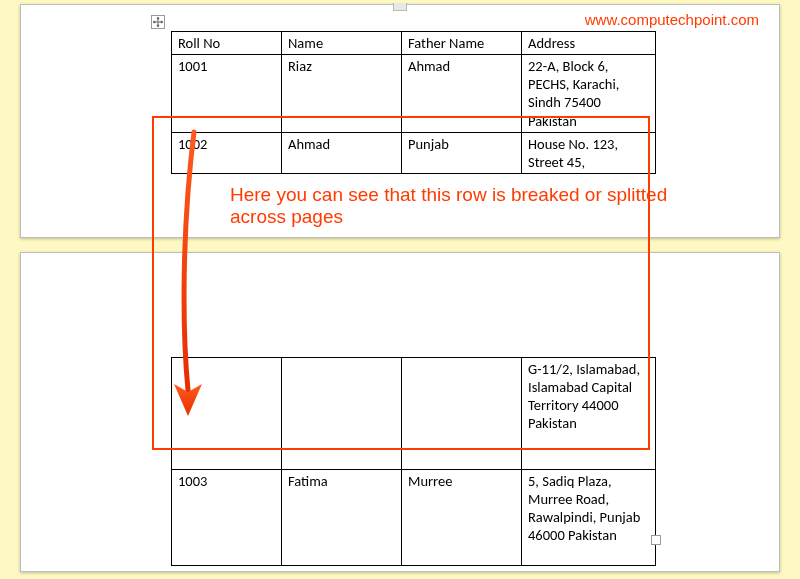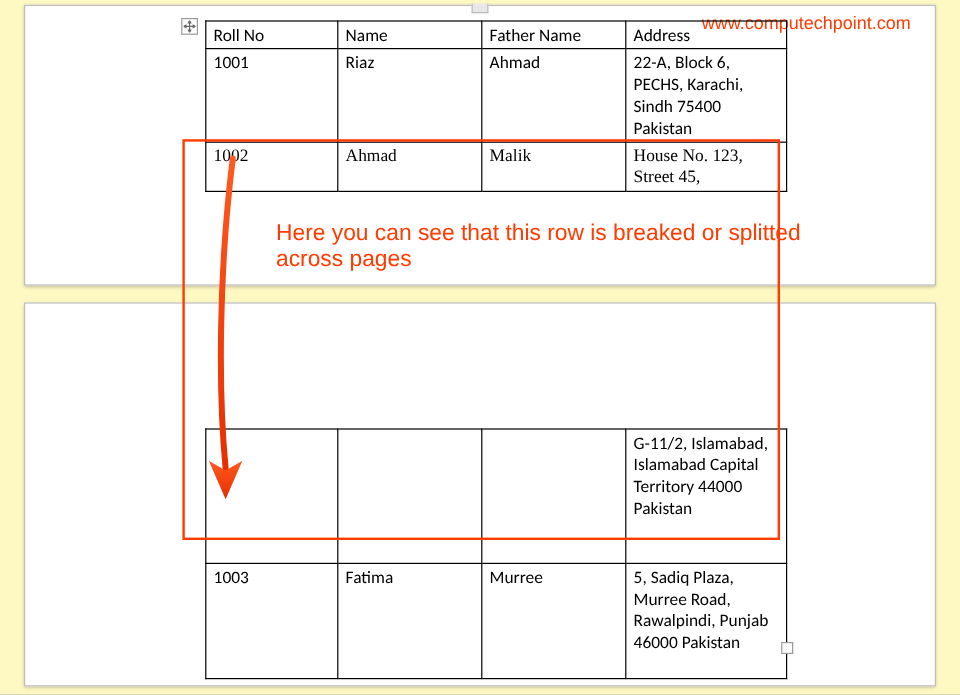--- a/index.html
+++ b/index.html
@@ -127,44 +127,44 @@
     <div class="ruler-tab"></div>
     <div class="watermark">www.computechpoint.com</div>
 
     <div class="move-handle">
       <svg width="10" height="10" viewBox="0 0 10 10">
         <path d="M5 0 L6 2 H4 Z M5 10 L6 8 H4 Z M0 5 L2 4 V6 Z M10 5 L8 4 V6 Z M5 2 V8 M2 5 H8" stroke="#6a6a6a" stroke-width="1" fill="#6a6a6a"></path>
       </svg>
     </div>
 
     <div class="page-inner">
-      <table class="doc-table" style="margin-top:2px;">
+      <table class="doc-table" style="margin-top:16px;">
         <colgroup>
           <col class="col-roll">
             <col class="col-name">
             <col class="col-father">
             <col class="col-addr">
         </colgroup>
         <tbody>
             <tr>
           <th>Roll No</th>
           <th>Name</th>
           <th>Father Name</th>
           <th>Address</th>
         </tr>
         <tr style="height:72px;">
           <td>1001</td>
           <td>Riaz</td>
           <td>Ahmad</td>
           <td>22-A, Block 6, PECHS, Karachi, Sindh 75400 Pakistan</td>
         </tr>
-        <tr style="height:40px;font-family:Liberation Serif, serif;">
+        <tr style="height:40px;">
           <td>1002</td>
           <td>Ahmad</td>
-          <td>Malik</td>
+          <td>Punjab</td>
           <td>House No. 123, Street 45,</td>
         </tr>
       </tbody>
         </table>
     </div>
   </div>
 
   <div class="page page2">
     <div class="page-inner" style="padding-top:78px;">
       <table class="doc-table">

